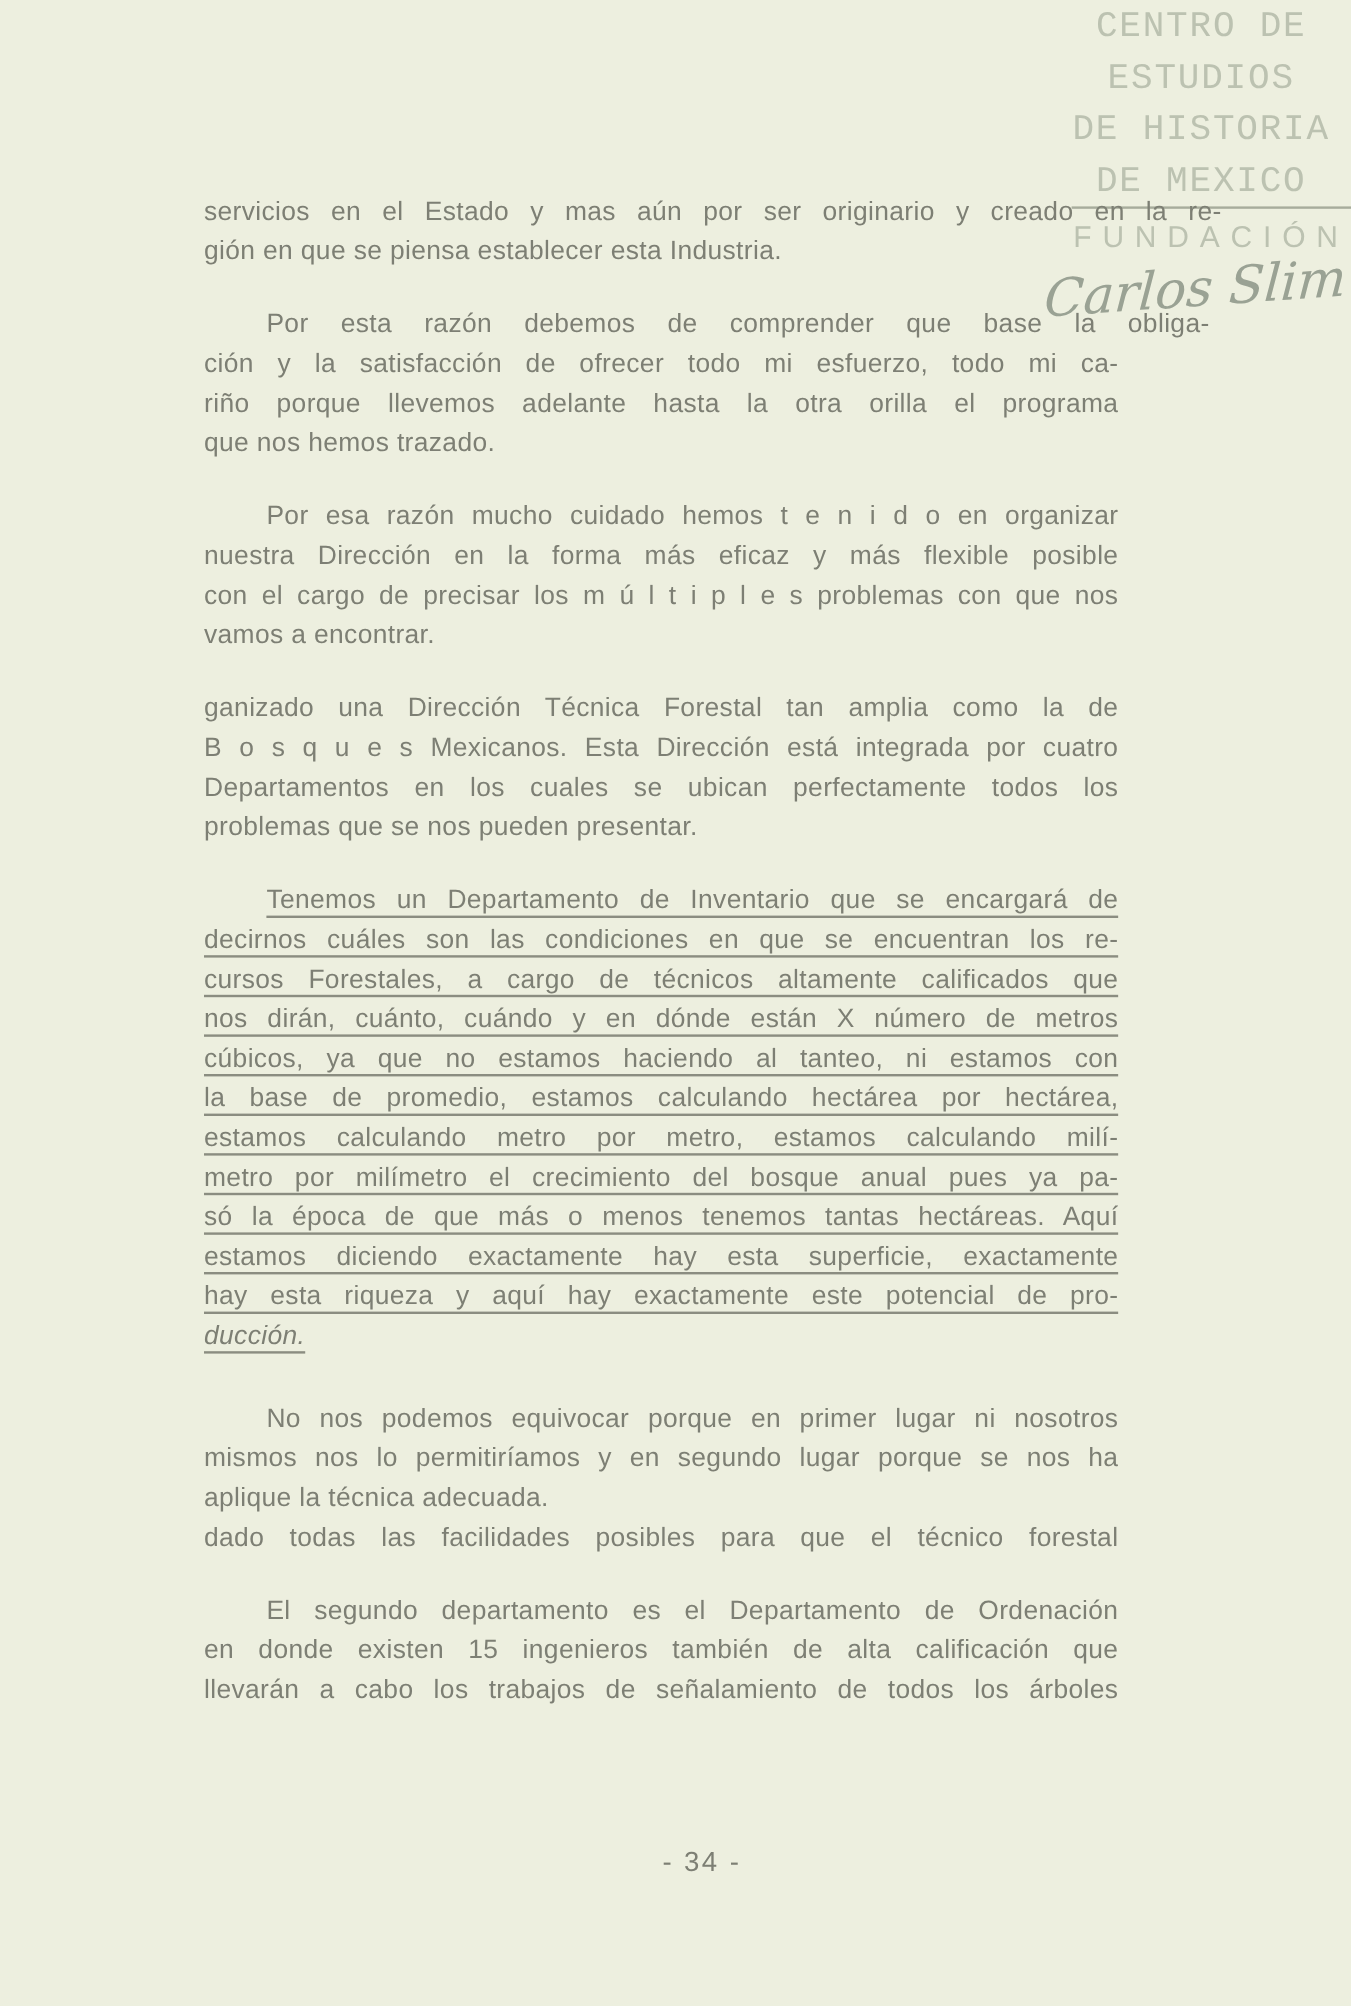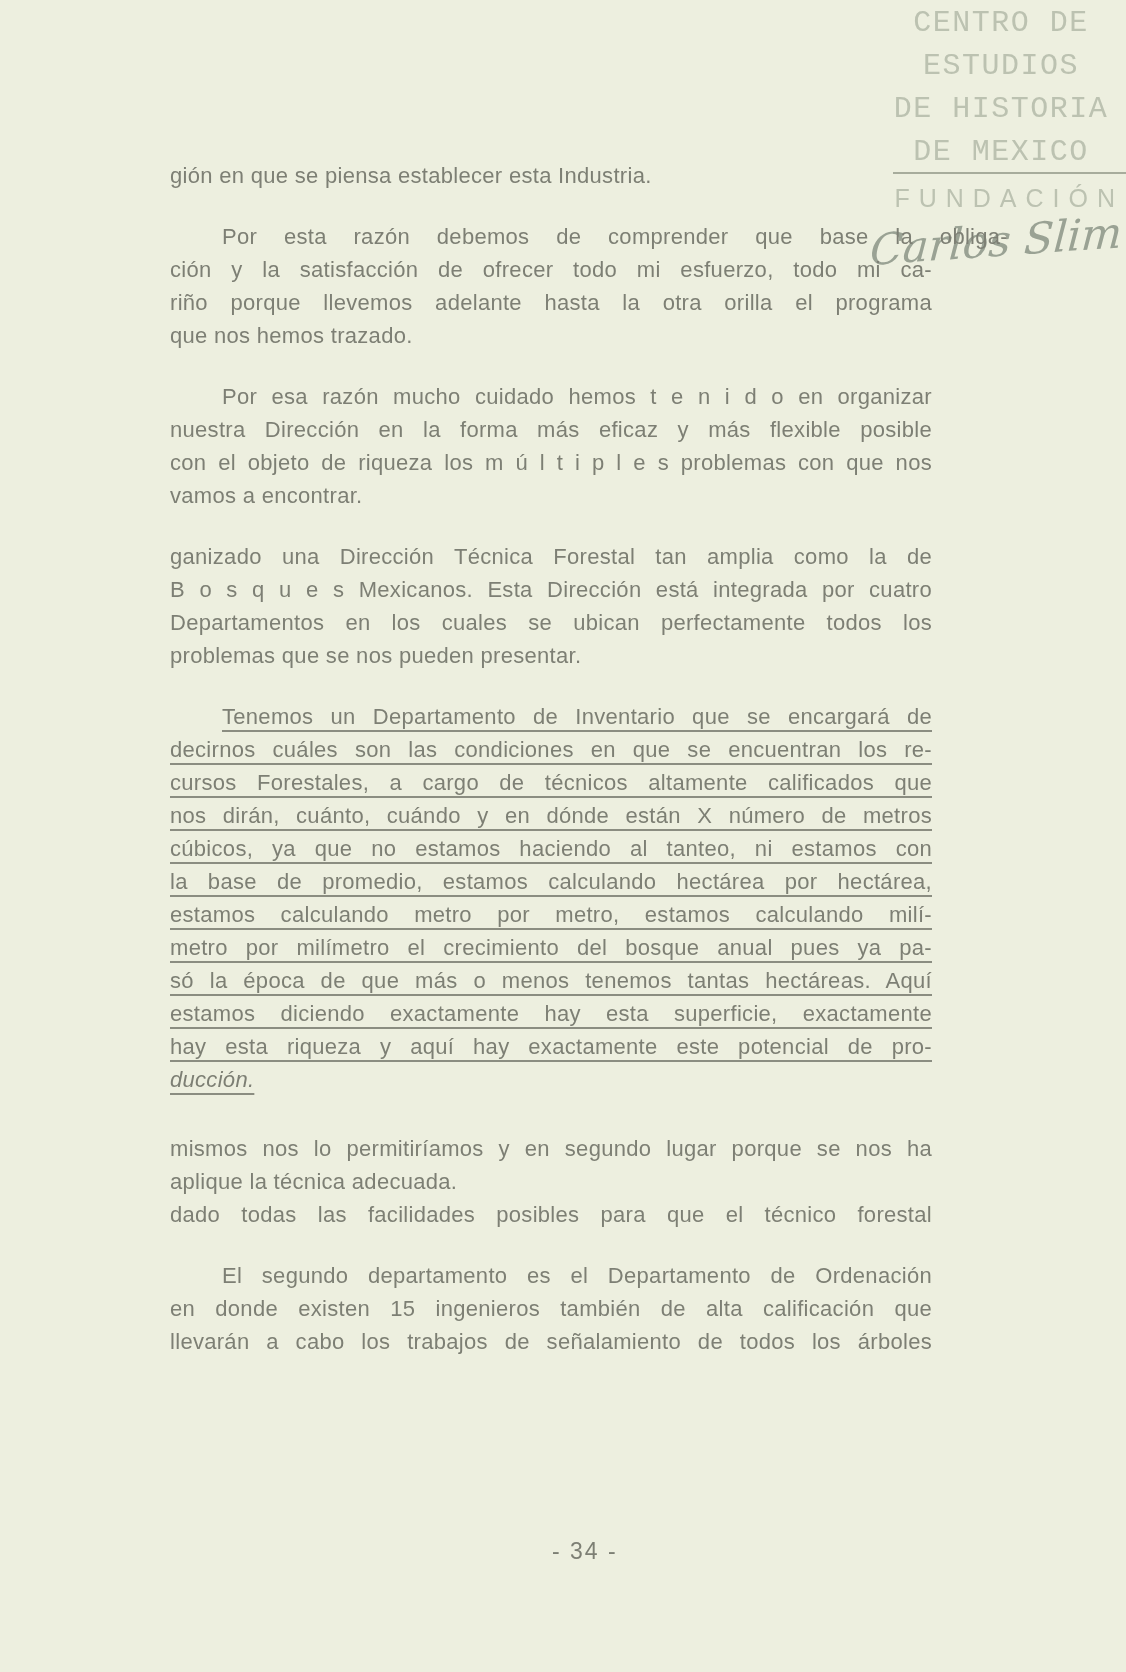--- a/index.html
+++ b/index.html
@@ -82,32 +82,33 @@
       <div>DE HISTORIA</div>
       <div>DE MEXICO</div>
     </div>
     <div class="wm-rule"></div>
     <div class="wm-fund">FUNDACIÓN</div>
     <div class="wm-sig">Carlos Slim</div>
   </div>
 
   <main class="body" id="paragraphs">
       <div class="para">
+        <div class="line j" style="width: 848px;"><span class="txt">servicios en el Estado y mas aún por ser originario y creado en la re-</span></div>
         <div class="line nj"><span class="txt">gión en que se piensa establecer esta Industria.</span></div>
       </div>
       <div class="para">
         <div class="line j ind" style="width: 838px;"><span class="txt">Por esta razón debemos de comprender que base la obliga-</span></div>
         <div class="line j"><span class="txt">ción y la satisfacción de ofrecer todo mi esfuerzo, todo mi ca-</span></div>
         <div class="line j"><span class="txt">riño porque llevemos adelante hasta la otra orilla el programa</span></div>
         <div class="line nj"><span class="txt">que nos hemos trazado.</span></div>
       </div>
       <div class="para">
         <div class="line j ind"><span class="txt">Por esa razón mucho cuidado hemos t e n i d o en organizar</span></div>
         <div class="line j"><span class="txt">nuestra Dirección en la forma más eficaz y más flexible posible</span></div>
-        <div class="line j"><span class="txt">con el objeto de riqueza los m ú l t i p l e s problemas con que nos</span></div>
+        <div class="line j"><span class="txt">con el cargo de precisar los m ú l t i p l e s problemas con que nos</span></div>
         <div class="line nj"><span class="txt">vamos a encontrar.</span></div>
       </div>
       <div class="para">
         <div class="line j"><span class="txt">ganizado una Dirección Técnica Forestal tan amplia como la de</span></div>
         <div class="line j"><span class="txt">B o s q u e s Mexicanos. Esta Dirección está integrada por cuatro</span></div>
         <div class="line j"><span class="txt">Departamentos en los cuales se ubican perfectamente todos los</span></div>
         <div class="line nj"><span class="txt">problemas que se nos pueden presentar.</span></div>
       </div>
       <div class="para u" style="margin-bottom: 36px;">
         <div class="line j ind"><span class="txt">Tenemos un Departamento de Inventario que se encargará de</span></div>
@@ -117,20 +118,21 @@
         <div class="line j"><span class="txt">cúbicos, ya que no estamos haciendo al tanteo, ni estamos con</span></div>
         <div class="line j"><span class="txt">la base de promedio, estamos calculando hectárea por hectárea,</span></div>
         <div class="line j"><span class="txt">estamos calculando metro por metro, estamos calculando milí-</span></div>
         <div class="line j"><span class="txt">metro por milímetro el crecimiento del bosque anual pues ya pa-</span></div>
         <div class="line j"><span class="txt">só la época de que más o menos tenemos tantas hectáreas. Aquí</span></div>
         <div class="line j"><span class="txt">estamos diciendo exactamente hay esta superficie, exactamente</span></div>
         <div class="line j"><span class="txt">hay esta riqueza y aquí hay exactamente este potencial de pro-</span></div>
         <div class="line nj"><span class="txt dbl">ducción.</span></div>
       </div>
       <div class="para">
+        <div class="line j ind"><span class="txt">No nos podemos equivocar porque en primer lugar ni nosotros</span></div>
         <div class="line j"><span class="txt">mismos nos lo permitiríamos y en segundo lugar porque se nos ha</span></div>
         <div class="line nj"><span class="txt">aplique la técnica adecuada.</span></div>
         <div class="line j"><span class="txt">dado todas las facilidades posibles para que el técnico forestal</span></div>
       </div>
       <div class="para">
         <div class="line j ind"><span class="txt">El segundo departamento es el Departamento de Ordenación</span></div>
         <div class="line j"><span class="txt">en donde existen 15 ingenieros también de alta calificación que</span></div>
         <div class="line j"><span class="txt">llevarán a cabo los trabajos de señalamiento de todos los árboles</span></div>
       </div>
     </main>

